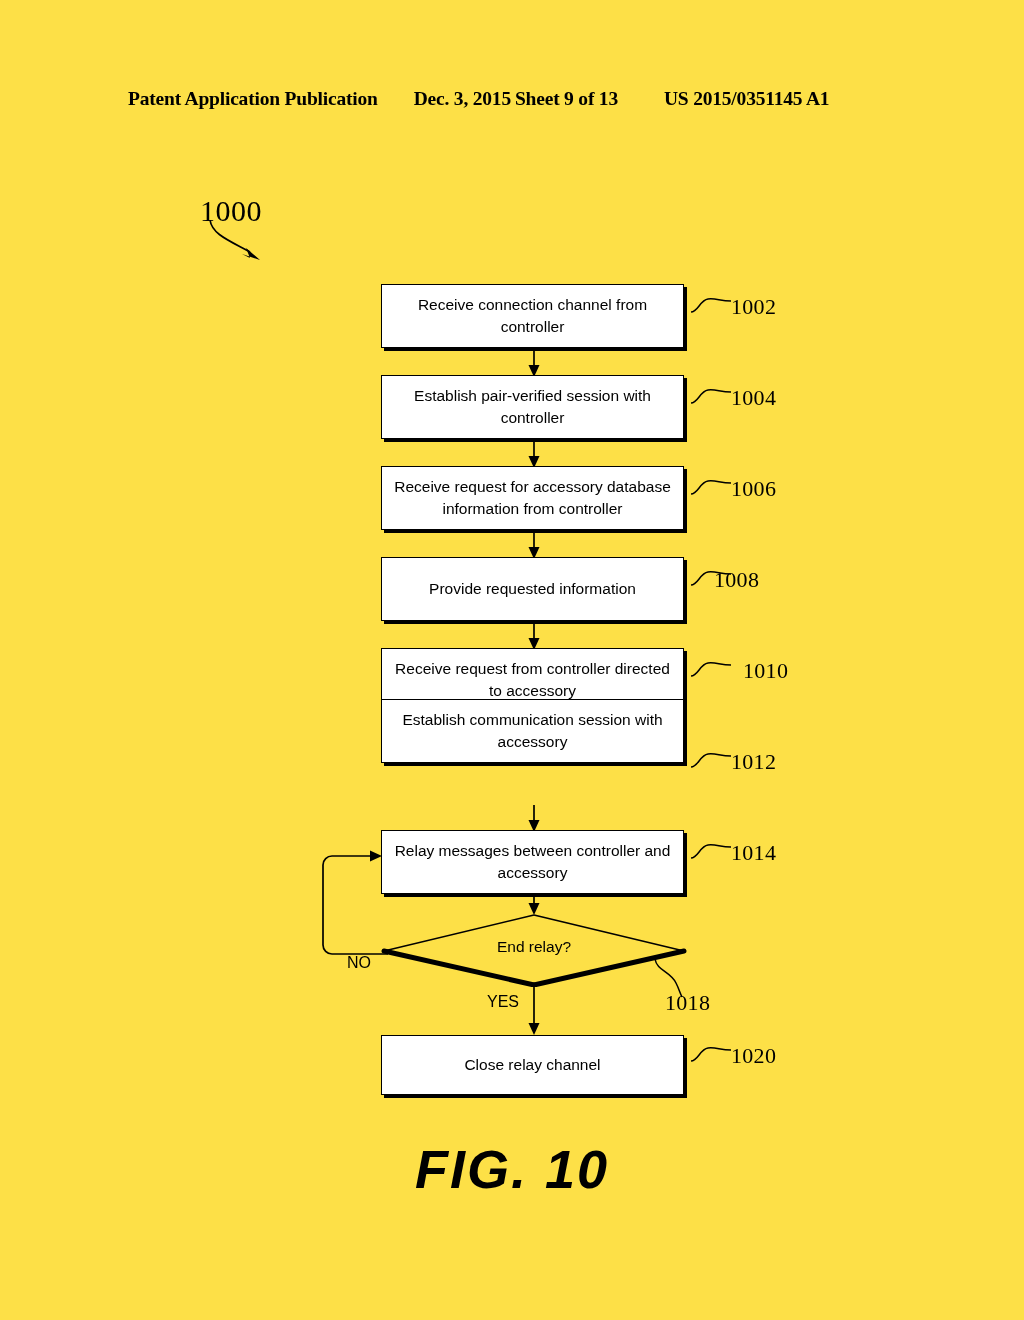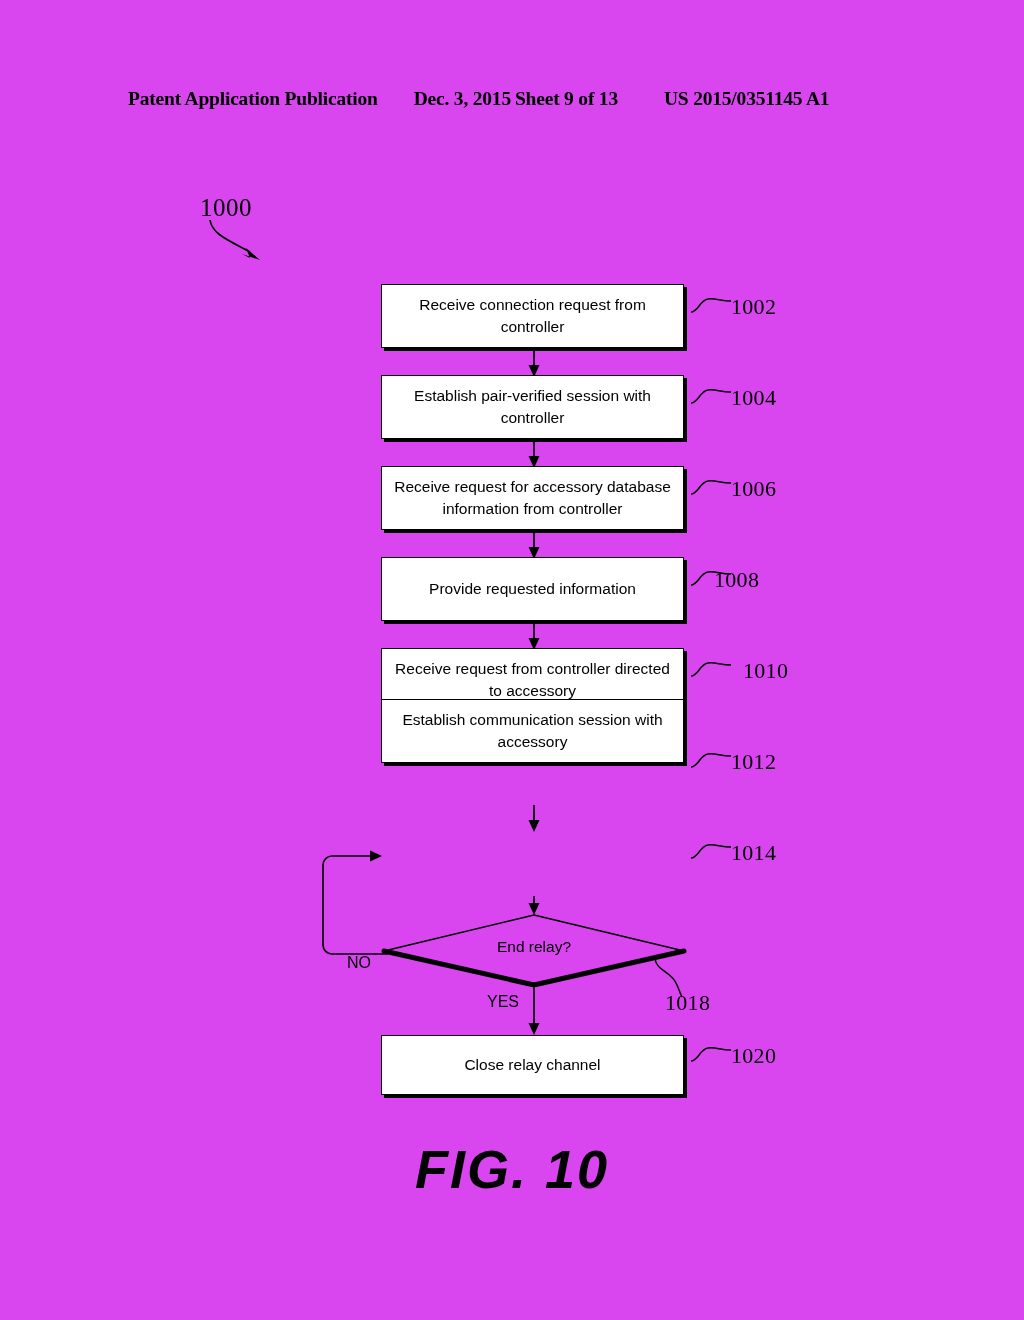--- a/index.html
+++ b/index.html
@@ -4,21 +4,21 @@
 <style>
   html, body {
     margin: 0;
     padding: 0;
     background: #ffffff;
   }
   #page {
     position: relative;
     width: 1024px;
     height: 1320px;
-    background: #d946ef;
+    background: #fde047;
     overflow: hidden;
     font-family: "Liberation Sans", sans-serif;
     color: #000000;
   }
 
   
   .header {
     position: absolute;
     top: 88px;
     left: 128px;
@@ -36,21 +36,21 @@
   .header .date  { margin-left: 36px; }
   .header .sheet { margin-left: 4px; }
   .header .docnum{ margin-left: 46px; }
 
   
   .fignum-1000 {
     position: absolute;
     left: 200px;
     top: 194px;
     font-family: "Liberation Serif", serif;
-    font-size: 25px;
+    font-size: 30px;
     letter-spacing: 0.5px;
   }
   .lead-1000 {
     position: absolute;
     left: 206px;
     top: 218px;
     width: 70px;
     height: 46px;
   }
 
@@ -157,21 +157,21 @@
     <span class="docnum">US 2015/0351145 A1</span>
   </div>
 
   <div class="fignum-1000">1000</div>
   <svg class="lead-1000" viewBox="0 0 70 46">
     <path d="M4,2 C6,16 22,22 44,34" stroke="#000" stroke-width="1.7" fill="none"></path>
     <path d="M54,42 L40,30 L44,40 L36,36 Z" fill="#000"></path>
   </svg>
 
   <div class="node" style="left:381px; top:284px; width:303px; height:64px;">
-    <span>Receive connection request from controller</span>
+    <span>Receive connection channel from controller</span>
   </div>
   <svg class="leader" style="left:690px; top:292px;" viewBox="0 0 42 26">
     <path d="M1,20 C8,20 10,8 18,7 C26,6 30,9 41,9" stroke="#000" stroke-width="1.5" fill="none"></path>
   </svg>
   <div class="refnum" style="left:731px; top:294px;">1002</div>
 
   <svg class="conn" style="top:350px; height:27px;" viewBox="0 0 30 27">
     <line x1="15" y1="0" x2="15" y2="18" stroke="#000" stroke-width="1.7"></line>
     <path d="M15,27 L9.5,15 L20.5,15 Z" fill="#000"></path>
   </svg>
@@ -234,20 +234,23 @@
   <svg class="leader" style="left:690px; top:747px;" viewBox="0 0 42 26">
     <path d="M1,20 C8,20 10,8 18,7 C26,6 30,9 41,9" stroke="#000" stroke-width="1.5" fill="none"></path>
   </svg>
   <div class="refnum" style="left:731px; top:749px;">1012</div>
 
   <svg class="conn" style="top:805px; height:27px;" viewBox="0 0 30 27">
     <line x1="15" y1="0" x2="15" y2="18" stroke="#000" stroke-width="1.7"></line>
     <path d="M15,27 L9.5,15 L20.5,15 Z" fill="#000"></path>
   </svg>
 
+  <div class="node" style="left:381px; top:830px; width:303px; height:64px;">
+    <span>Relay messages between controller and accessory</span>
+  </div>
   <svg class="leader" style="left:690px; top:838px;" viewBox="0 0 42 26">
     <path d="M1,20 C8,20 10,8 18,7 C26,6 30,9 41,9" stroke="#000" stroke-width="1.5" fill="none"></path>
   </svg>
   <div class="refnum" style="left:731px; top:840px;">1014</div>
 
   <svg class="conn" style="top:896px; height:19px;" viewBox="0 0 30 19">
     <line x1="15" y1="0" x2="15" y2="11" stroke="#000" stroke-width="1.7"></line>
     <path d="M15,19 L9.5,7 L20.5,7 Z" fill="#000"></path>
   </svg>
 

